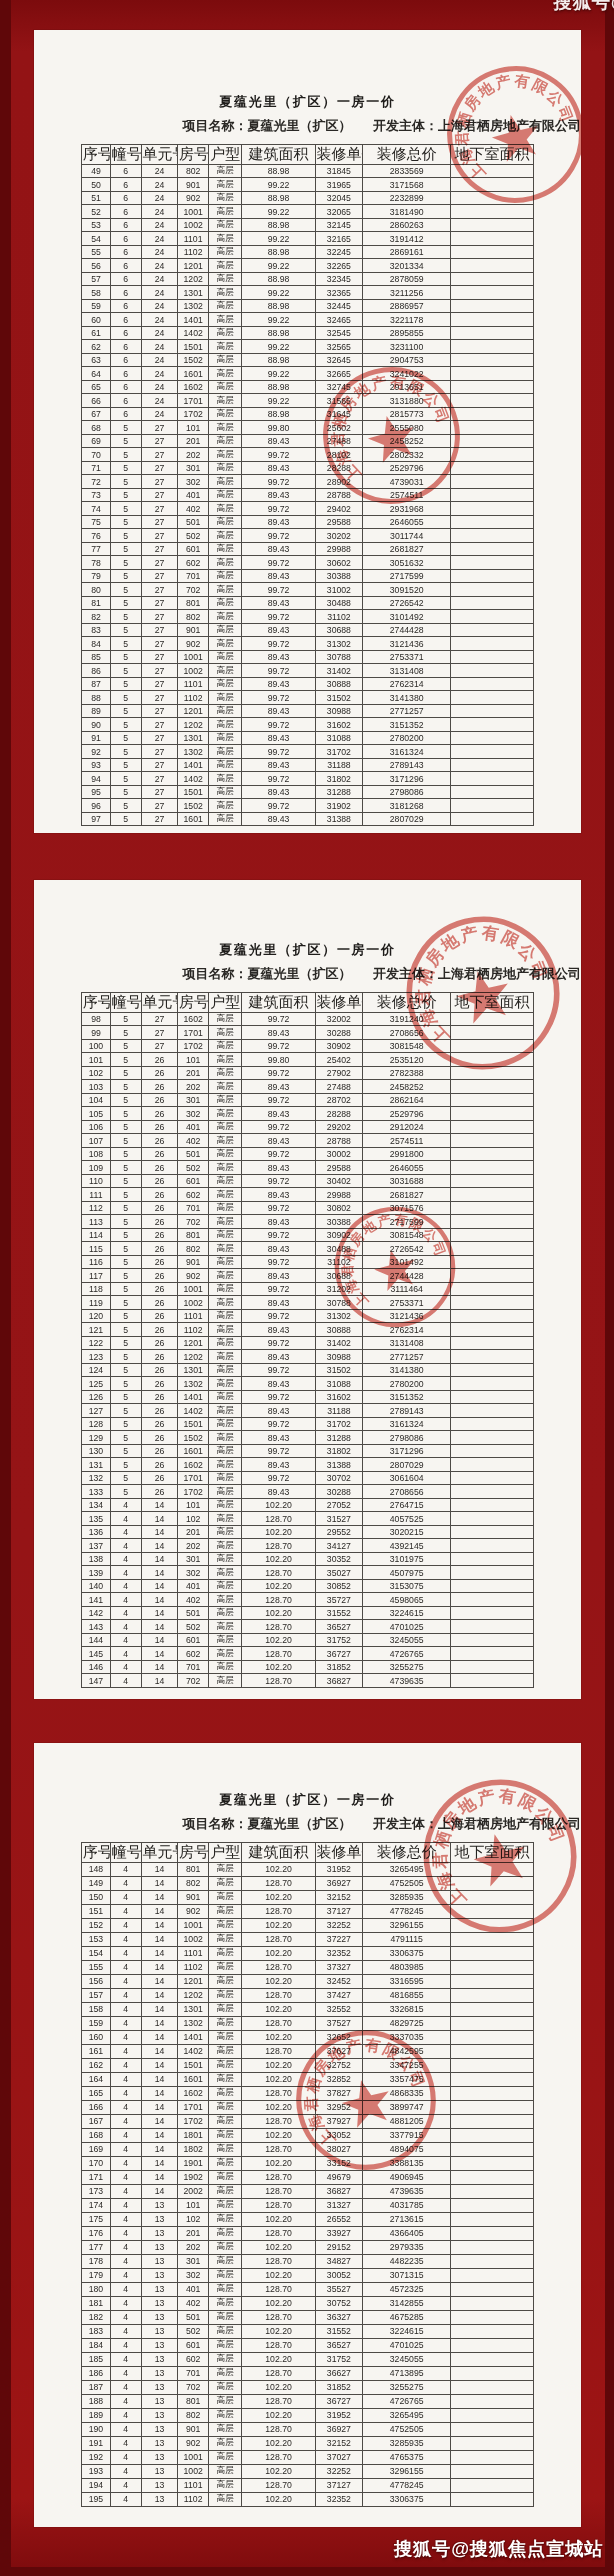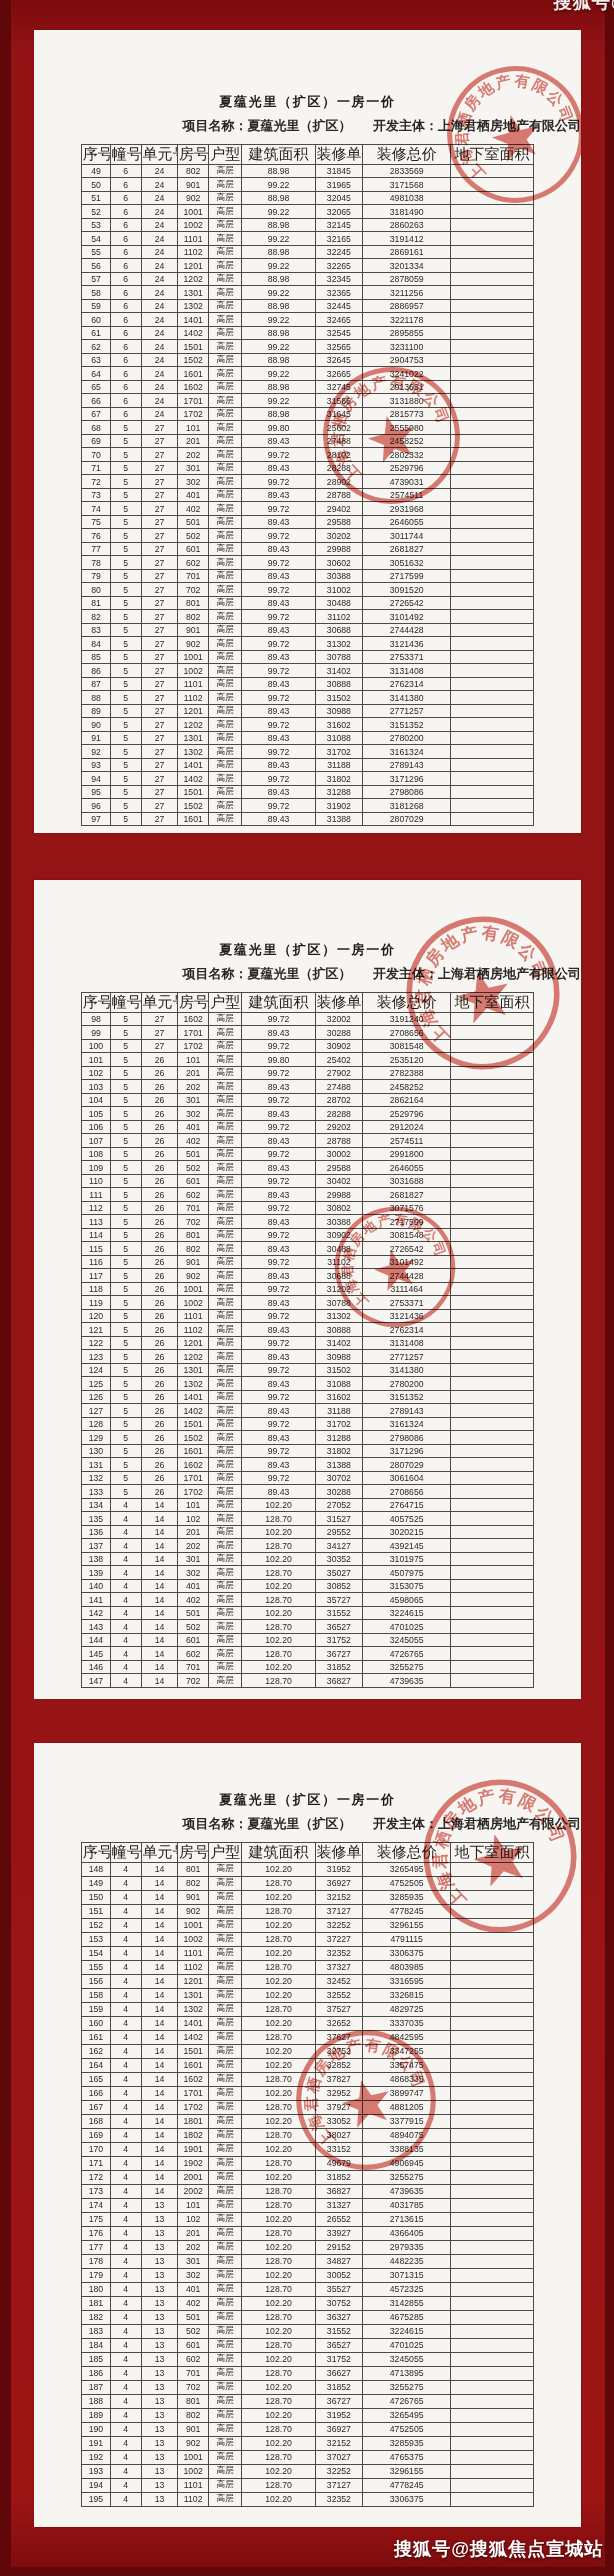--- a/index.html
+++ b/index.html
@@ -166,21 +166,21 @@
           <td></td>
         </tr>
         <tr>
           <td>51</td>
           <td>6</td>
           <td>24</td>
           <td>902</td>
           <td>高层</td>
           <td>88.98</td>
           <td>32045</td>
-          <td>4981038</td>
+          <td>2232899</td>
           <td></td>
         </tr>
         <tr>
           <td>52</td>
           <td>6</td>
           <td>24</td>
           <td>1001</td>
           <td>高层</td>
           <td>99.22</td>
           <td>32065</td>
@@ -1431,20 +1431,31 @@
           <td>4</td>
           <td>14</td>
           <td>1201</td>
           <td>高层</td>
           <td>102.20</td>
           <td>32452</td>
           <td>3316595</td>
           <td></td>
         </tr>
         <tr>
+          <td>157</td>
+          <td>4</td>
+          <td>14</td>
+          <td>1202</td>
+          <td>高层</td>
+          <td>128.70</td>
+          <td>37427</td>
+          <td>4816855</td>
+          <td></td>
+        </tr>
+        <tr>
           <td>158</td>
           <td>4</td>
           <td>14</td>
           <td>1301</td>
           <td>高层</td>
           <td>102.20</td>
           <td>32552</td>
           <td>3326815</td>
           <td></td>
         </tr>
@@ -1571,31 +1582,20 @@
         </tr>
         <tr>
           <td>171</td>
           <td>4</td>
           <td>14</td>
           <td>1902</td>
           <td>高层</td>
           <td>128.70</td>
           <td>49679</td>
           <td>4906945</td>
-          <td></td>
-        </tr>
-        <tr>
-          <td>172</td>
-          <td>4</td>
-          <td>14</td>
-          <td>2001</td>
-          <td>高层</td>
-          <td>102.20</td>
-          <td>31852</td>
-          <td>3255275</td>
           <td></td>
         </tr>
         <tr>
           <td>173</td>
           <td>4</td>
           <td>14</td>
           <td>2002</td>
           <td>高层</td>
           <td>128.70</td>
           <td>36827</td>

